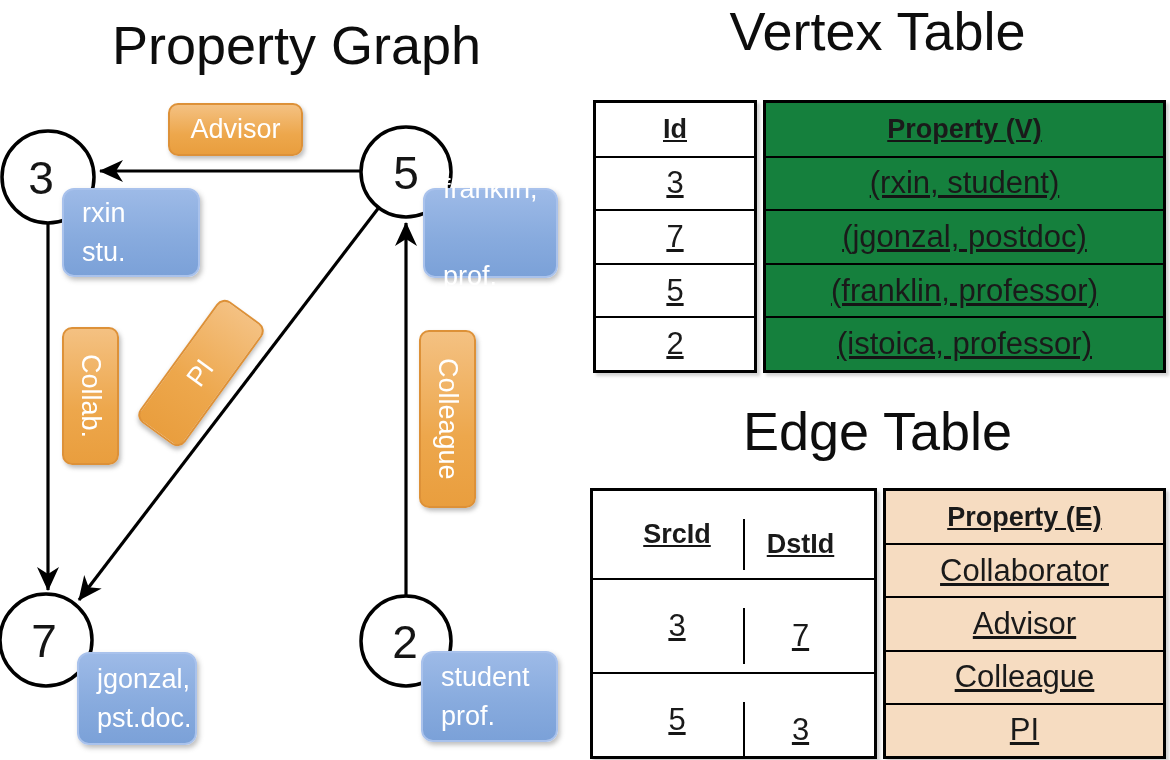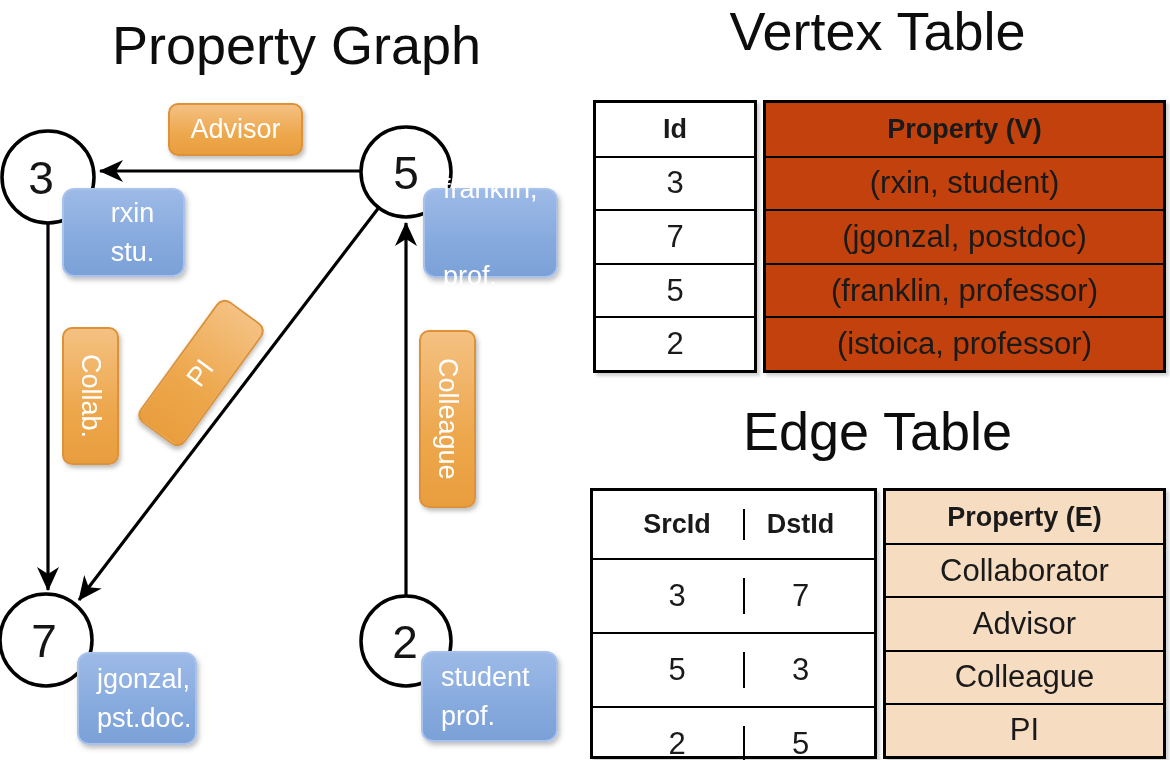--- a/index.html
+++ b/index.html
@@ -62,52 +62,53 @@
     display: flex; flex-direction: column; justify-content: center;
     padding-left: 18px;
     background: linear-gradient(180deg, #9dbae7 0%, #88abde 55%, #7ba1d8 100%);
     border: 2px solid #a9c2ec;
     border-radius: 12px;
     color: #ffffff;
     font-size: 27px;
     line-height: 39px;
     box-shadow: 2px 3px 5px rgba(110,110,110,0.45);
   }
-  #vlbl-rxin     { left: 62px;  top: 188px; width: 123px; height: 89px; text-align: center; }
+  #vlbl-rxin     { left: 62px;  top: 188px; width: 138px; height: 89px; }
   #vlbl-franklin { left: 423px; top: 188px; width: 135px; height: 90px; gap: 48px; }
   #vlbl-jgonzal  { left: 62px;  top: 652px; width: 120px; height: 93px; margin-left: 15px; }
   #vlbl-istoica  { left: 421px; top: 651px; width: 137px; height: 91px; }
 
   
   .subtbl {
     position: absolute;
     display: flex; flex-direction: column;
     border: 3px solid #000;
     background: #ffffff;
     box-shadow: 3px 3px 3px rgba(0,0,0,0.18);
+    text-decoration: underline;
   }
   .subtbl .tr {
     flex: 1 1 0;
     display: flex; align-items: center; justify-content: center;
     border-top: 2px solid #000;
     font-size: 31px;
     color: #1a1a1a;
   }
   .subtbl .tr:first-child { border-top: none; }
   .subtbl .tr.hdr { font-size: 27px; font-weight: bold; flex: 1.02 1 0; }
-  .subtbl.blue .tr { background: #c2410c; }
+  .subtbl.blue .tr { background: #15803d; }
   .subtbl.tan  .tr { background: #f6dcc1; }
 
   #vt-id   { left: 593px; top: 100px; width: 164px; height: 273px; }
   #vt-prop { left: 763px; top: 100px; width: 403px; height: 273px; }
 
   #et-ids  { left: 590px; top: 488px; width: 287px; height: 271px; }
   #et-ids .tr { padding: 18px; }
   #et-ids .c1 { width: 132px; display: flex; align-items: center; justify-content: center; height: 100%; }
-  #et-ids .c2 { flex: 1; display: flex; align-items: center; justify-content: center; height: 100%; border-left: 2px solid #000; }
+  #et-ids .c2 { flex: 1; display: flex; align-items: center; justify-content: center; height: 100%; border-left: 2px solid #000; margin-top: 20px; }
   #et-prop { left: 883px; top: 488px; width: 283px; height: 271px; }
 </style>
 </head>
 <body>
 
 <div class="stage">
 
   <div class="panel-title" id="pg-title">Property Graph</div>
   <div class="panel-title" id="vt-title">Vertex Table</div>
   <div class="panel-title" id="et-title">Edge Table</div>

